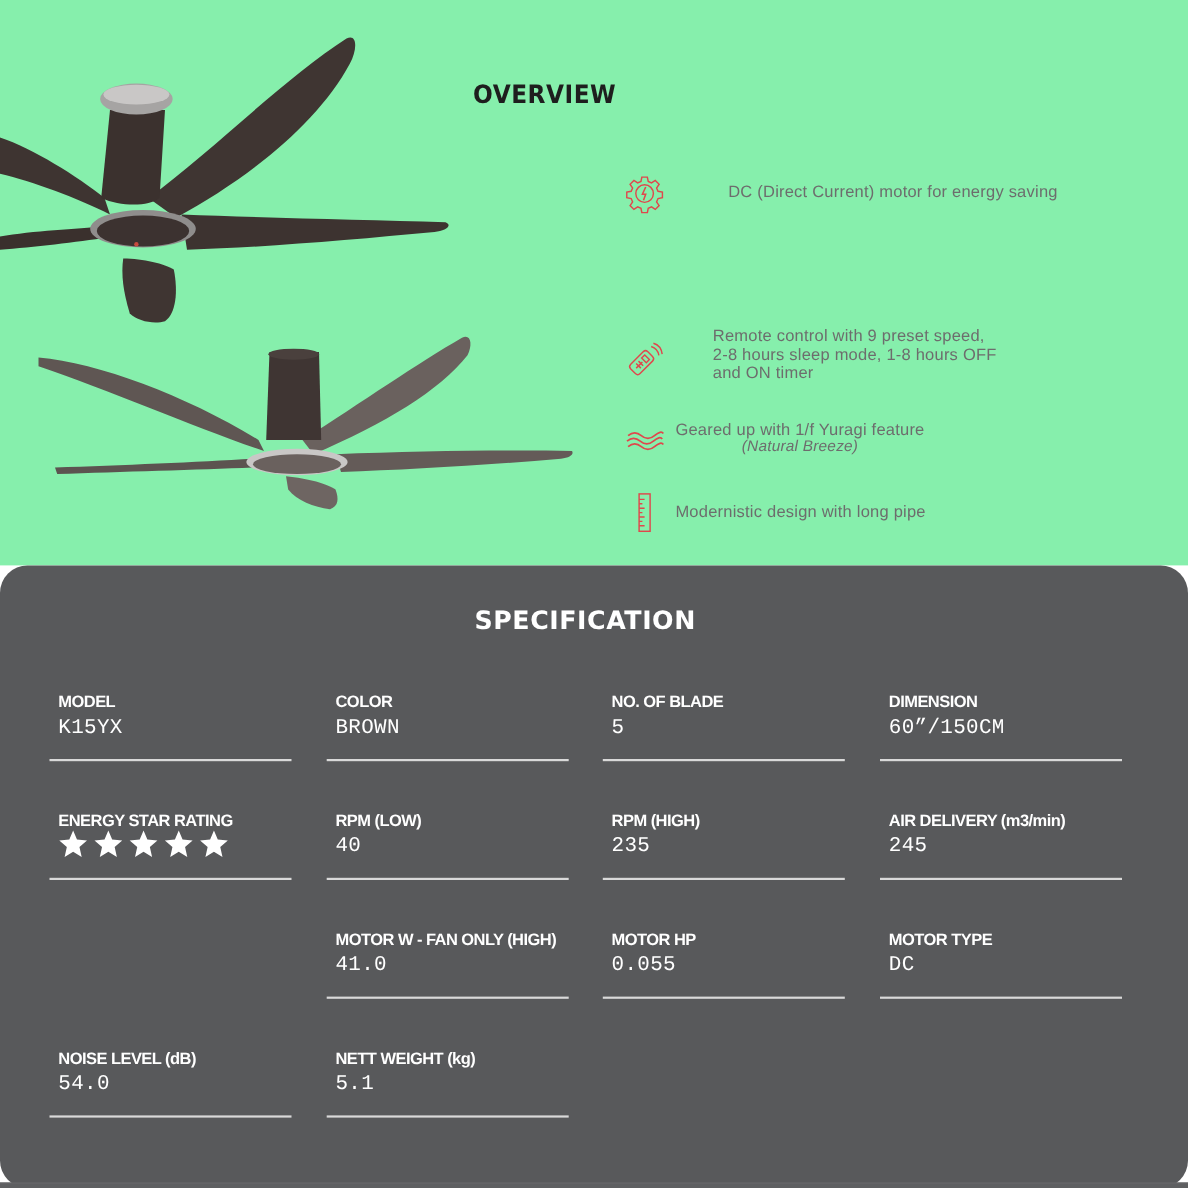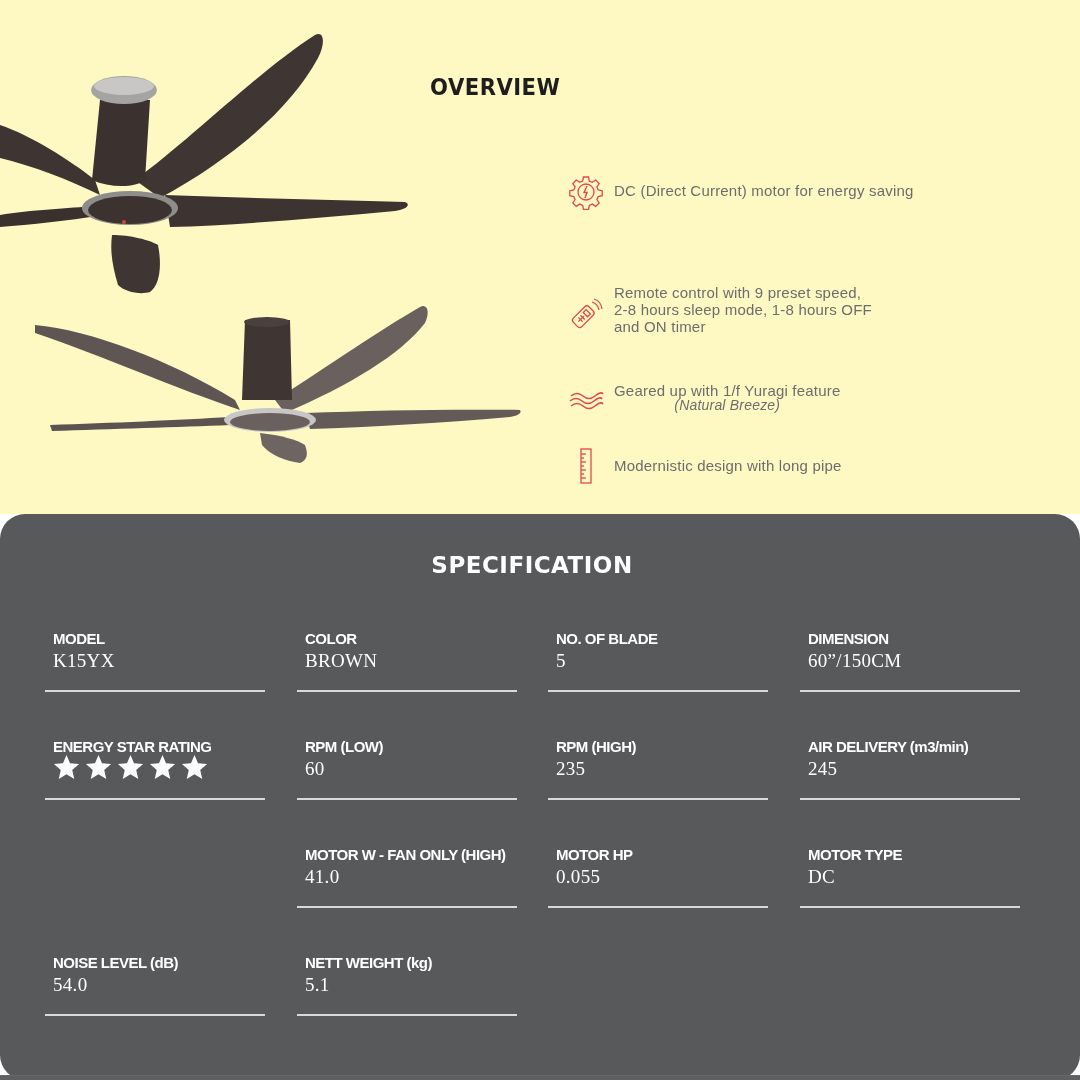--- a/index.html
+++ b/index.html
@@ -1,20 +1,20 @@
 <!DOCTYPE html>
 <html><head>
 <meta charset="utf-8">
 <style>
   * { box-sizing: border-box; margin: 0; padding: 0; }
   html, body { width: 1080px; height: 1080px; overflow: hidden; background: #ffffff; }
   body { position: relative; font-family: "DejaVu Sans", sans-serif; }
 
   
-  .overview { position: absolute; left: 0; top: 0; width: 1080px; height: 514px; background: #fef9c3; }
+  .overview { position: absolute; left: 0; top: 0; width: 1080px; height: 514px; background: #86efac; }
   .ov-title {
     position: absolute; left: 430px; top: 74px;
     font-family: "DejaVu Sans", sans-serif; font-weight: bold; font-size: 23px;
     letter-spacing: 0.5px; color: #1e1e1e; transform: scaleX(0.92); transform-origin: left top;
   }
   .fan { position: absolute; }
   .fan-top { left: 0; top: 30px; width: 420px; height: 270px; }
   .fan-bottom { left: 30px; top: 295px; width: 500px; height: 175px; }
 
   .features { position: absolute; left: 566px; top: 0; width: 500px; height: 514px; }
@@ -33,21 +33,21 @@
     letter-spacing: 0.5px;
   }
   .cell { position: absolute; width: 220px; height: 80px; }
   .cell .lbl {
     position: absolute; left: 8px; top: 0; white-space: nowrap;
     font-family: "Liberation Sans", sans-serif; font-weight: bold; font-size: 15px;
     color: #ffffff; letter-spacing: -0.5px;
   }
   .cell .val {
     position: absolute; left: 8px; top: 20px; white-space: nowrap;
-    font-family: Liberation Serif, serif; font-size: 19px; color: #ffffff; letter-spacing: 0.3px;
+    font-family: Liberation Mono, monospace; font-size: 19px; color: #ffffff; letter-spacing: 0.3px;
   }
   .cell .rule { position: absolute; left: 0; top: 60px; width: 220px; height: 2px; background: #d9d9d9; }
   .stars { position: absolute; left: 8px; top: 16px; display: flex; gap: 5px; }
   .stars svg { display: block; }
 </style>
 </head>
 <body>
 
 <section class="overview">
 
@@ -93,33 +93,33 @@
       <ellipse cx="240" cy="127" rx="40" ry="9" fill="#6a615e"></ellipse>
 
       <path d="M230 138 C250 140 268 145 275 150 C278 158 278 165 270 168 C255 166 240 160 232 150 Z" fill="#6e6562"></path>
     </svg>
   </div>
 
   <h1 class="ov-title">OVERVIEW</h1>
 
   <div class="features">
 
-    <div class="feat" style="top:172px;">
+    <div class="feat" style="top:156px;gap:48px;">
       <span class="feat-icon">
         <svg width="36" height="36" viewBox="0 0 36 36" fill="none" stroke="#e0474c" stroke-width="1.3">
           <path d="M15.5 3 h5 l0.8 4 3 1.3 3.4-2.3 3.5 3.5-2.3 3.4 1.3 3 4 0.8 v5 l-4 0.8-1.3 3 2.3 3.4-3.5 3.5-3.4-2.3-3 1.3-0.8 4 h-5 l-0.8-4-3-1.3-3.4 2.3-3.5-3.5 2.3-3.4-1.3-3-4-0.8 v-5 l4-0.8 1.3-3-2.3-3.4 3.5-3.5 3.4 2.3 3-1.3 Z"></path>
           <circle cx="18" cy="18" r="8"></circle>
           <path d="M19 12 L16 18.5 H19 L17 24" stroke-width="1.4"></path>
         </svg>
       </span>
       <span class="feat-text" style="margin-top:10px;">DC (Direct Current) motor for energy saving</span>
     </div>
 
 
-    <div class="feat" style="top:284px;">
+    <div class="feat" style="top:297px;gap:34px;">
       <span class="feat-icon" style="margin-top:10px;">
         <svg width="36" height="36" viewBox="0 0 36 36" fill="none" stroke="#e0474c" stroke-width="1.3">
           <g transform="rotate(45 16 20)">
             <rect x="10" y="10" width="12" height="22" rx="3"></rect>
             <rect x="13" y="14" width="6" height="4"></rect>
             <line x1="13" y1="22" x2="19" y2="22"></line>
             <line x1="13" y1="25" x2="19" y2="25"></line>
             <line x1="16" y1="20" x2="16" y2="28"></line>
           </g>
           <path d="M24 6 Q30 8 31 14"></path>
@@ -206,21 +206,21 @@
           <path d="M12 0.8 L15.1 8.2 L23.2 8.9 L17.1 14.2 L18.9 22.2 L12 18 L5.1 22.2 L6.9 14.2 L0.8 8.9 L8.9 8.2 Z" fill="#ffffff"></path>
         </svg>
       <svg width="27" height="26" viewBox="0 0 24 23">
           <path d="M12 0.8 L15.1 8.2 L23.2 8.9 L17.1 14.2 L18.9 22.2 L12 18 L5.1 22.2 L6.9 14.2 L0.8 8.9 L8.9 8.2 Z" fill="#ffffff"></path>
         </svg>
     </div>
     <div class="rule"></div>
   </div>
   <div class="cell" style="left:297px; top:224px;">
     <span class="lbl">RPM (LOW)</span>
-    <span class="val">60</span>
+    <span class="val">40</span>
     <div class="rule"></div>
   </div>
   <div class="cell" style="left:548px; top:224px;">
     <span class="lbl">RPM (HIGH)</span>
     <span class="val">235</span>
     <div class="rule"></div>
   </div>
   <div class="cell" style="left:800px; top:224px;">
     <span class="lbl">AIR DELIVERY (m3/min)</span>
     <span class="val">245</span>

